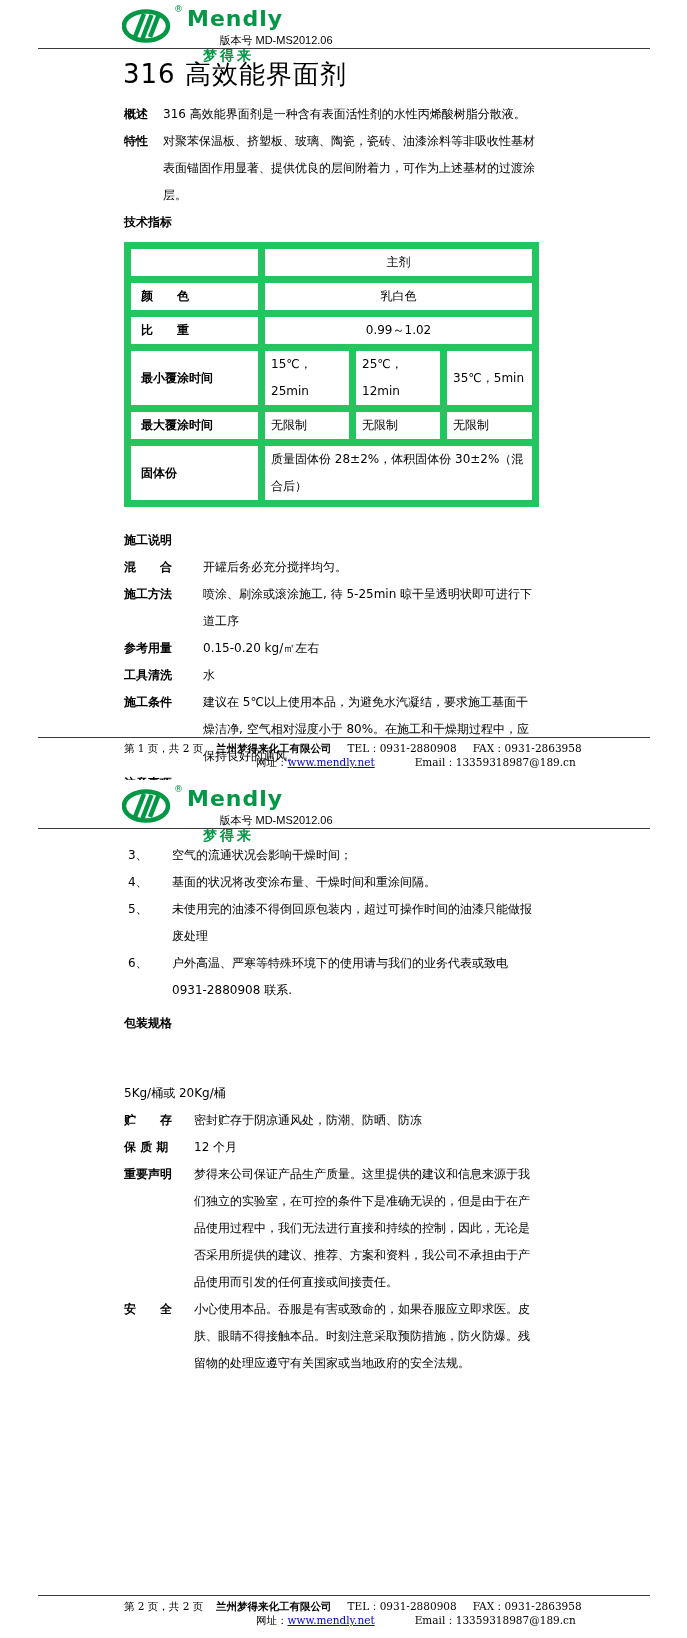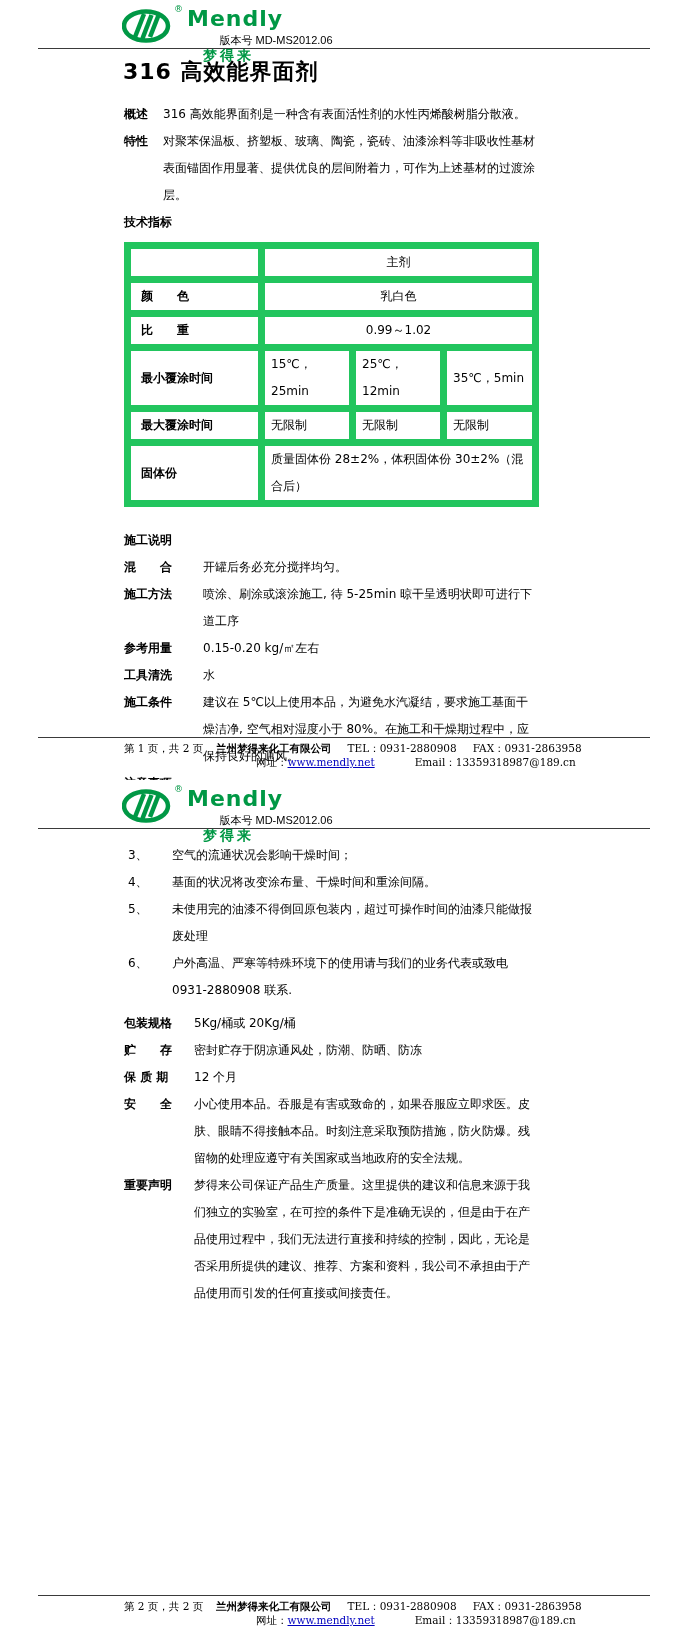--- a/index.html
+++ b/index.html
@@ -15,36 +15,36 @@
   
   .logo{position:absolute;left:122px;top:8px;display:flex;align-items:flex-start;}
   .logo-text{margin-left:4px;line-height:1;}
   .brand{font-size:22px;font-weight:bold;color:#009845;letter-spacing:1px;}
   .brand-cn{font-size:14px;font-weight:bold;color:#009845;letter-spacing:3px;margin-left:16px;margin-top:18px;}
   .regmark{font-size:9px;color:#009845;vertical-align:top;position:relative;top:-4px;}
   .version{position:absolute;top:33px;left:0;width:552px;text-align:center;font-size:11px;
     font-family:Liberation Sans, sans-serif;}
   .hrule{position:absolute;left:38px;right:37px;top:48px;border-top:1.6px solid #3a3a3a;}
 
-  .doc-title{position:absolute;left:123px;top:57px;font-size:22px;font-weight:bold;letter-spacing:1px;}
+  .doc-title{position:absolute;left:123px;top:57px;font-size:26px;font-weight:normal;letter-spacing:1px;}
 
   
   .content{position:absolute;left:124px;width:412px;line-height:27px;}
   #page1 .content{top:101px;}
   #page2 .content{top:62px;}
   .kv{display:flex;}
   .kv .k{font-weight:bold;white-space:pre;flex:0 0 39px;}
   .kv.wide .k{flex:0 0 79px;}
   .kv.p2 .k{flex:0 0 70px;}
   .kv .v{flex:1;}
   .heading{font-weight:bold;}
   .note{display:flex;}
   .note .n{flex:0 0 44px;padding-left:4px;}
   .note .t{flex:1;}
-  .mt8{margin-top:6px;}
+  .mt8{margin-top:6px;flex-direction:column;}
   .mt20{margin-top:20px;}
 
   
   table.tech{border-collapse:collapse;width:408px;margin-top:6px;table-layout:fixed;}
   table.tech td{border:7px solid #22c55e;height:24px;font-size:12px;padding:0 6px;}
   table.tech td.lbl{font-weight:bold;white-space:pre;padding-left:10px;}
   table.tech td.ctr{text-align:center;}
   col.c0{width:134px;} col.c1{width:91px;} col.c2{width:91px;} col.c3{width:92px;}
 
   
@@ -231,26 +231,26 @@
     </div>
     <div class="kv p2">
       <span class="k">贮　　存</span>
       <span class="v">密封贮存于阴凉通风处，防潮、防晒、防冻</span>
     </div>
     <div class="kv p2">
       <span class="k">保 质 期</span>
       <span class="v">12 个月</span>
     </div>
     <div class="kv p2">
+      <span class="k">重要声明</span>
+      <span class="v">梦得来公司保证产品生产质量。这里提供的建议和信息来源于我们独立的实验室，在可控的条件下是准确无误的，但是由于在产品使用过程中，我们无法进行直接和持续的控制，因此，无论是否采用所提供的建议、推荐、方案和资料，我公司不承担由于产品使用而引发的任何直接或间接责任。</span>
+    </div>
+    <div class="kv p2">
       <span class="k">安　　全</span>
       <span class="v">小心使用本品。吞服是有害或致命的，如果吞服应立即求医。皮肤、眼睛不得接触本品。时刻注意采取预防措施，防火防爆。残留物的处理应遵守有关国家或当地政府的安全法规。</span>
-    </div>
-    <div class="kv p2">
-      <span class="k">重要声明</span>
-      <span class="v">梦得来公司保证产品生产质量。这里提供的建议和信息来源于我们独立的实验室，在可控的条件下是准确无误的，但是由于在产品使用过程中，我们无法进行直接和持续的控制，因此，无论是否采用所提供的建议、推荐、方案和资料，我公司不承担由于产品使用而引发的任何直接或间接责任。</span>
     </div>
   </div>
 
   <div class="footer">
     <div class="footer-rule"></div>
     <div class="fline1">
       <span class="fpage">第 2 页，共 2 页</span>
       <span class="fcompany">兰州梦得来化工有限公司</span>
       <span class="ftel">TEL：0931-2880908</span>
       <span class="ffax">FAX：0931-2863958</span>

